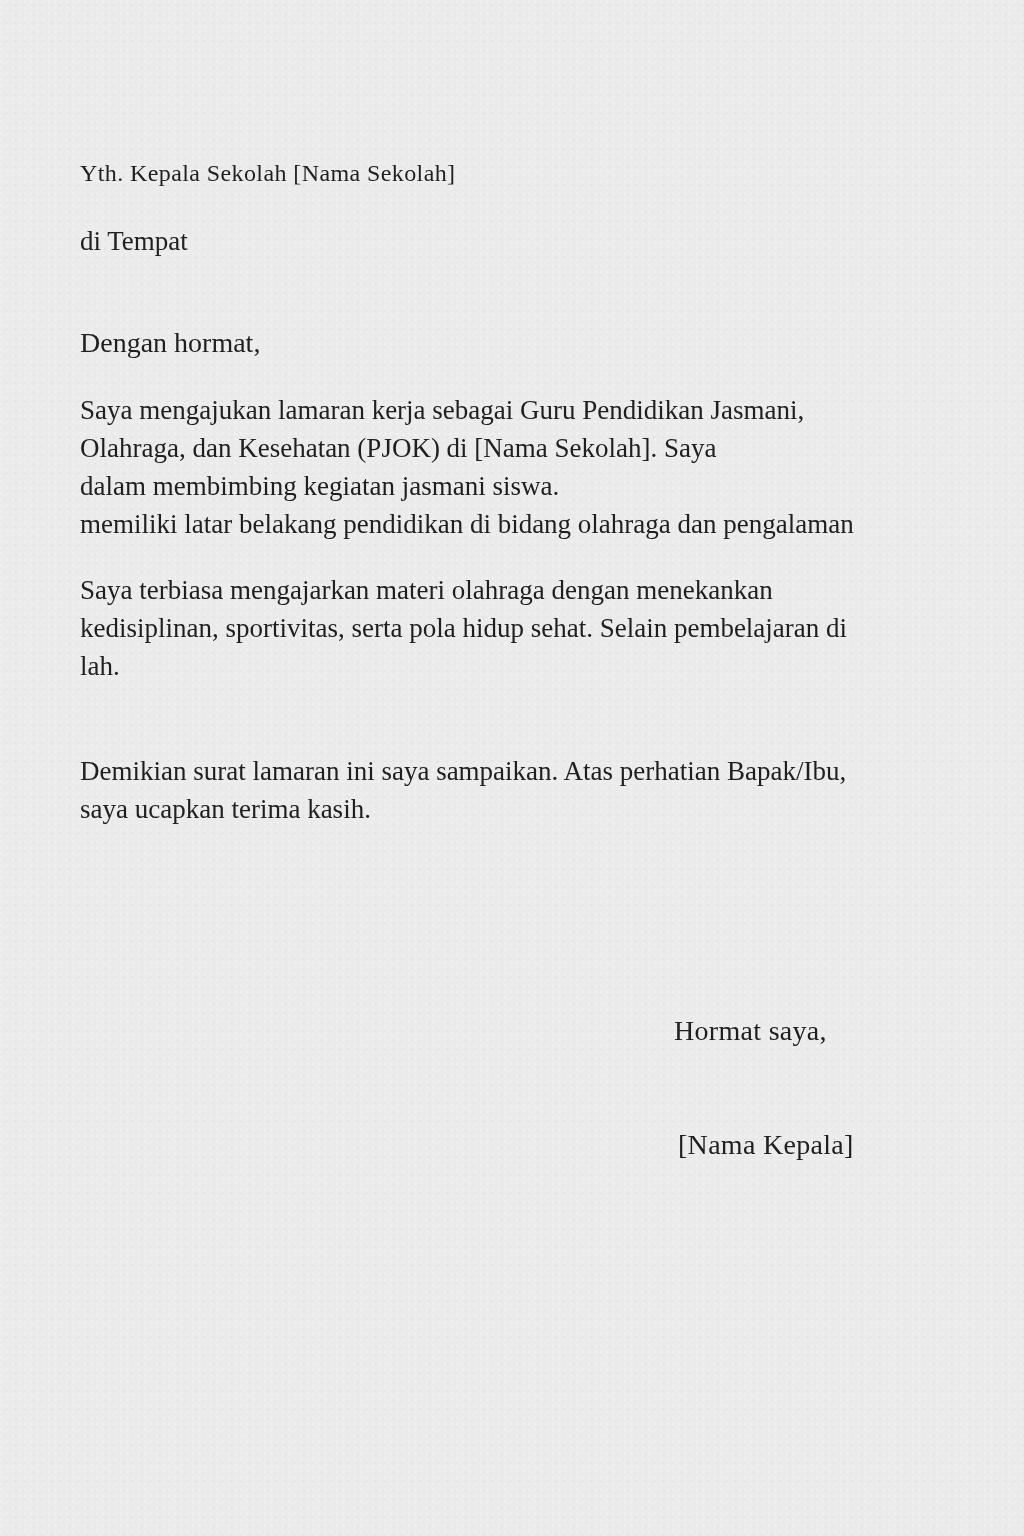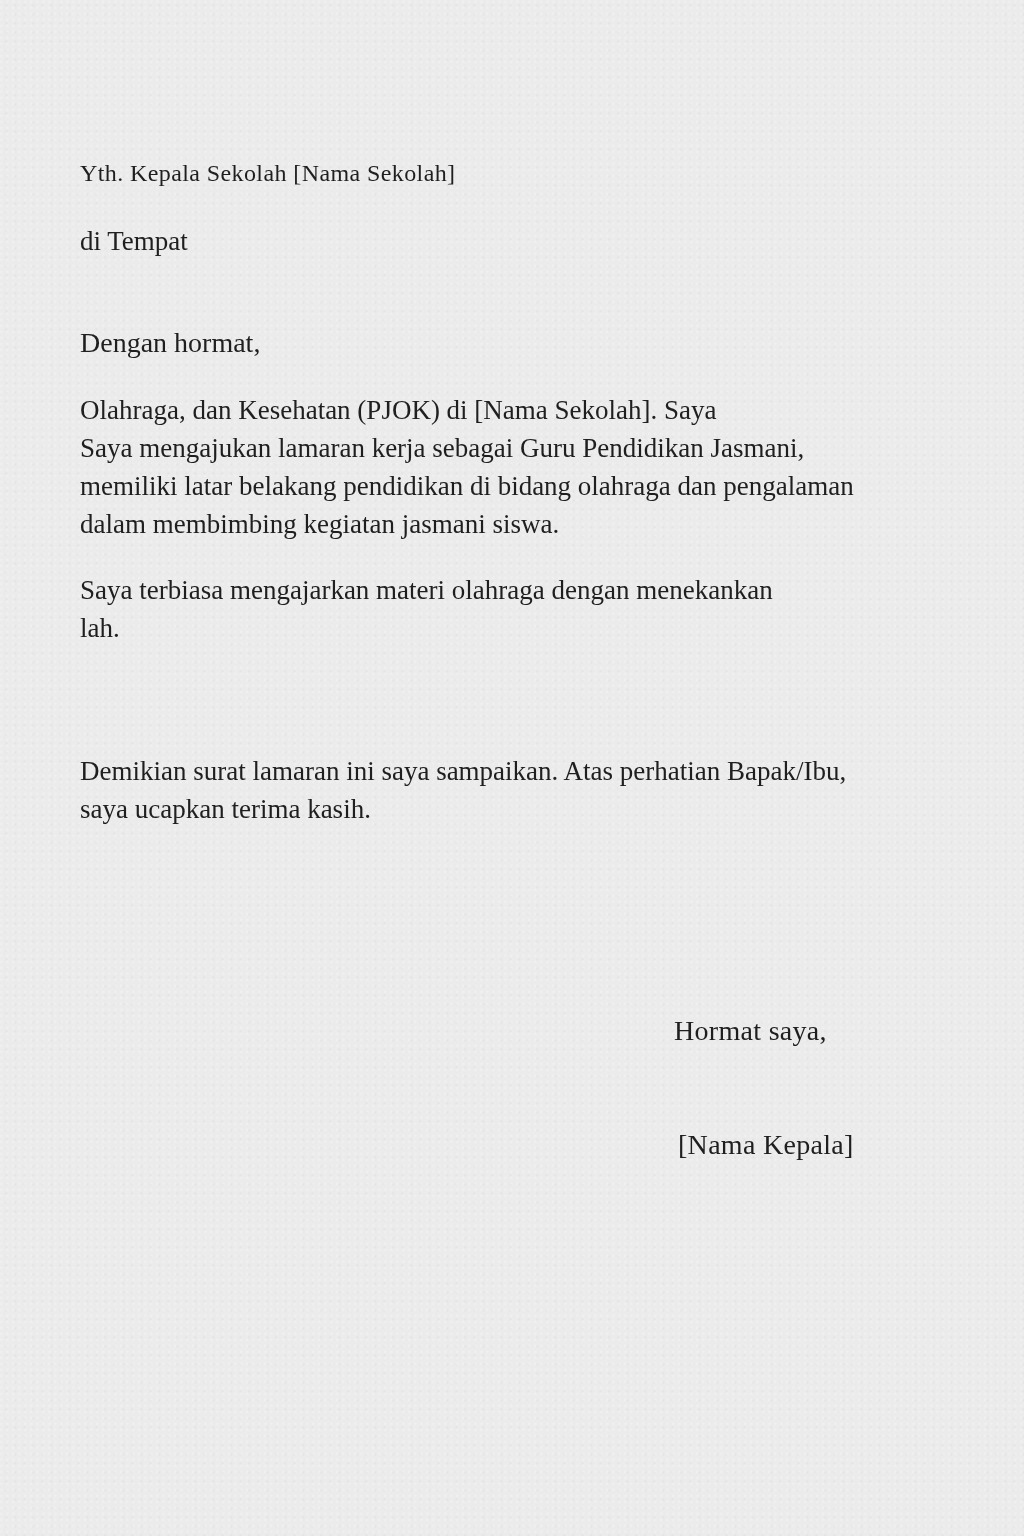--- a/index.html
+++ b/index.html
@@ -77,28 +77,29 @@
 </head>
 <body>
 
 <div class="page">
   <div class="line addr-1">Yth. Kepala Sekolah [Nama Sekolah]</div>
   <div class="line addr-2">di Tempat</div>
 
   <div class="line salutation">Dengan hormat,</div>
 
   <div class="para p1">
+    <span>Saya mengajukan lamaran kerja sebagai Guru Pendidikan Jasmani,</span>
     <span>Olahraga, dan Kesehatan (PJOK) di [Nama Sekolah]. Saya</span>
-    <span>Saya mengajukan lamaran kerja sebagai Guru Pendidikan Jasmani,</span>
+    <span>dalam membimbing kegiatan jasmani siswa.</span>
     <span>memiliki latar belakang pendidikan di bidang olahraga dan pengalaman</span>
-    <span>dalam membimbing kegiatan jasmani siswa.</span>
   </div>
 
   <div class="para p2">
     <span>Saya terbiasa mengajarkan materi olahraga dengan menekankan</span>
+    <span>kedisiplinan, sportivitas, serta pola hidup sehat. Selain pembelajaran di</span>
     <span>lah.</span>
   </div>
 
   <div class="para p3">
     <span>Demikian surat lamaran ini saya sampaikan. Atas perhatian Bapak/Ibu,</span>
     <span>saya ucapkan terima kasih.</span>
   </div>
 
   <div class="closing">Hormat saya,</div>
   <div class="signature">[Nama Kepala]</div>

